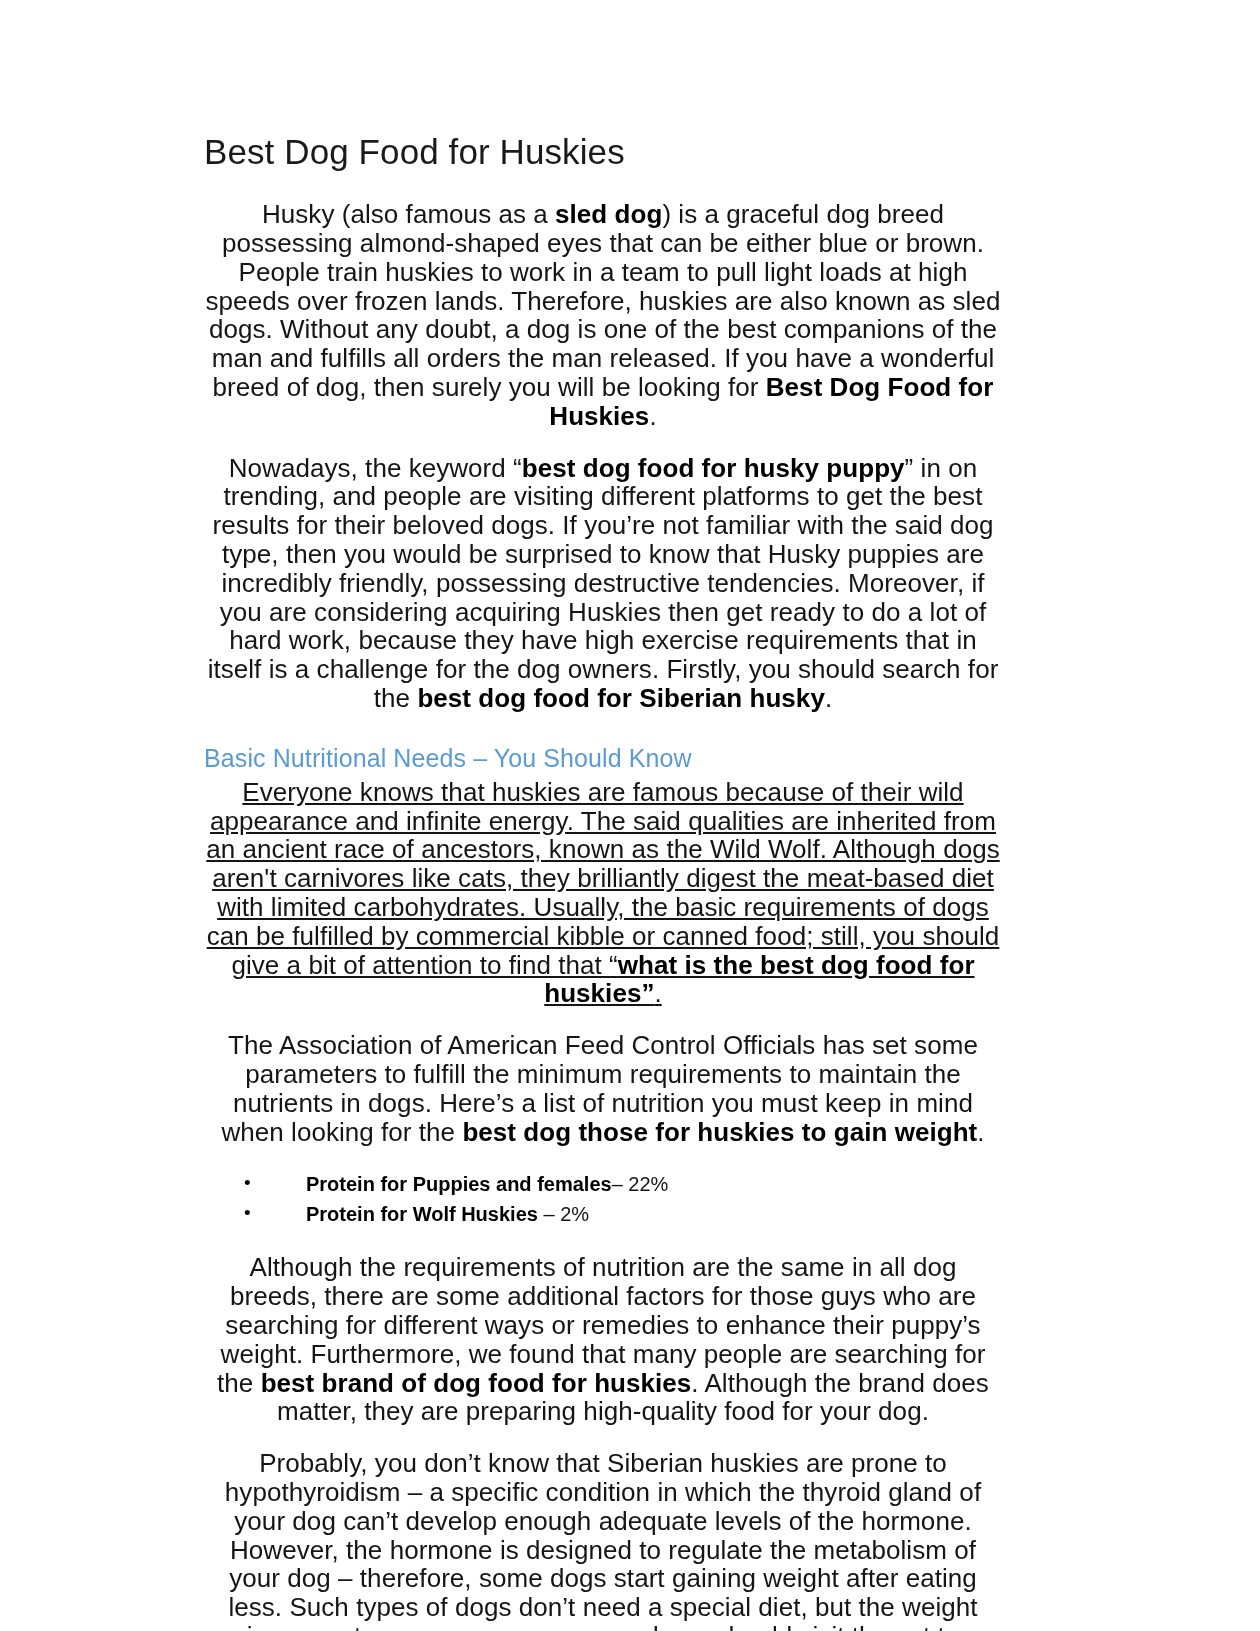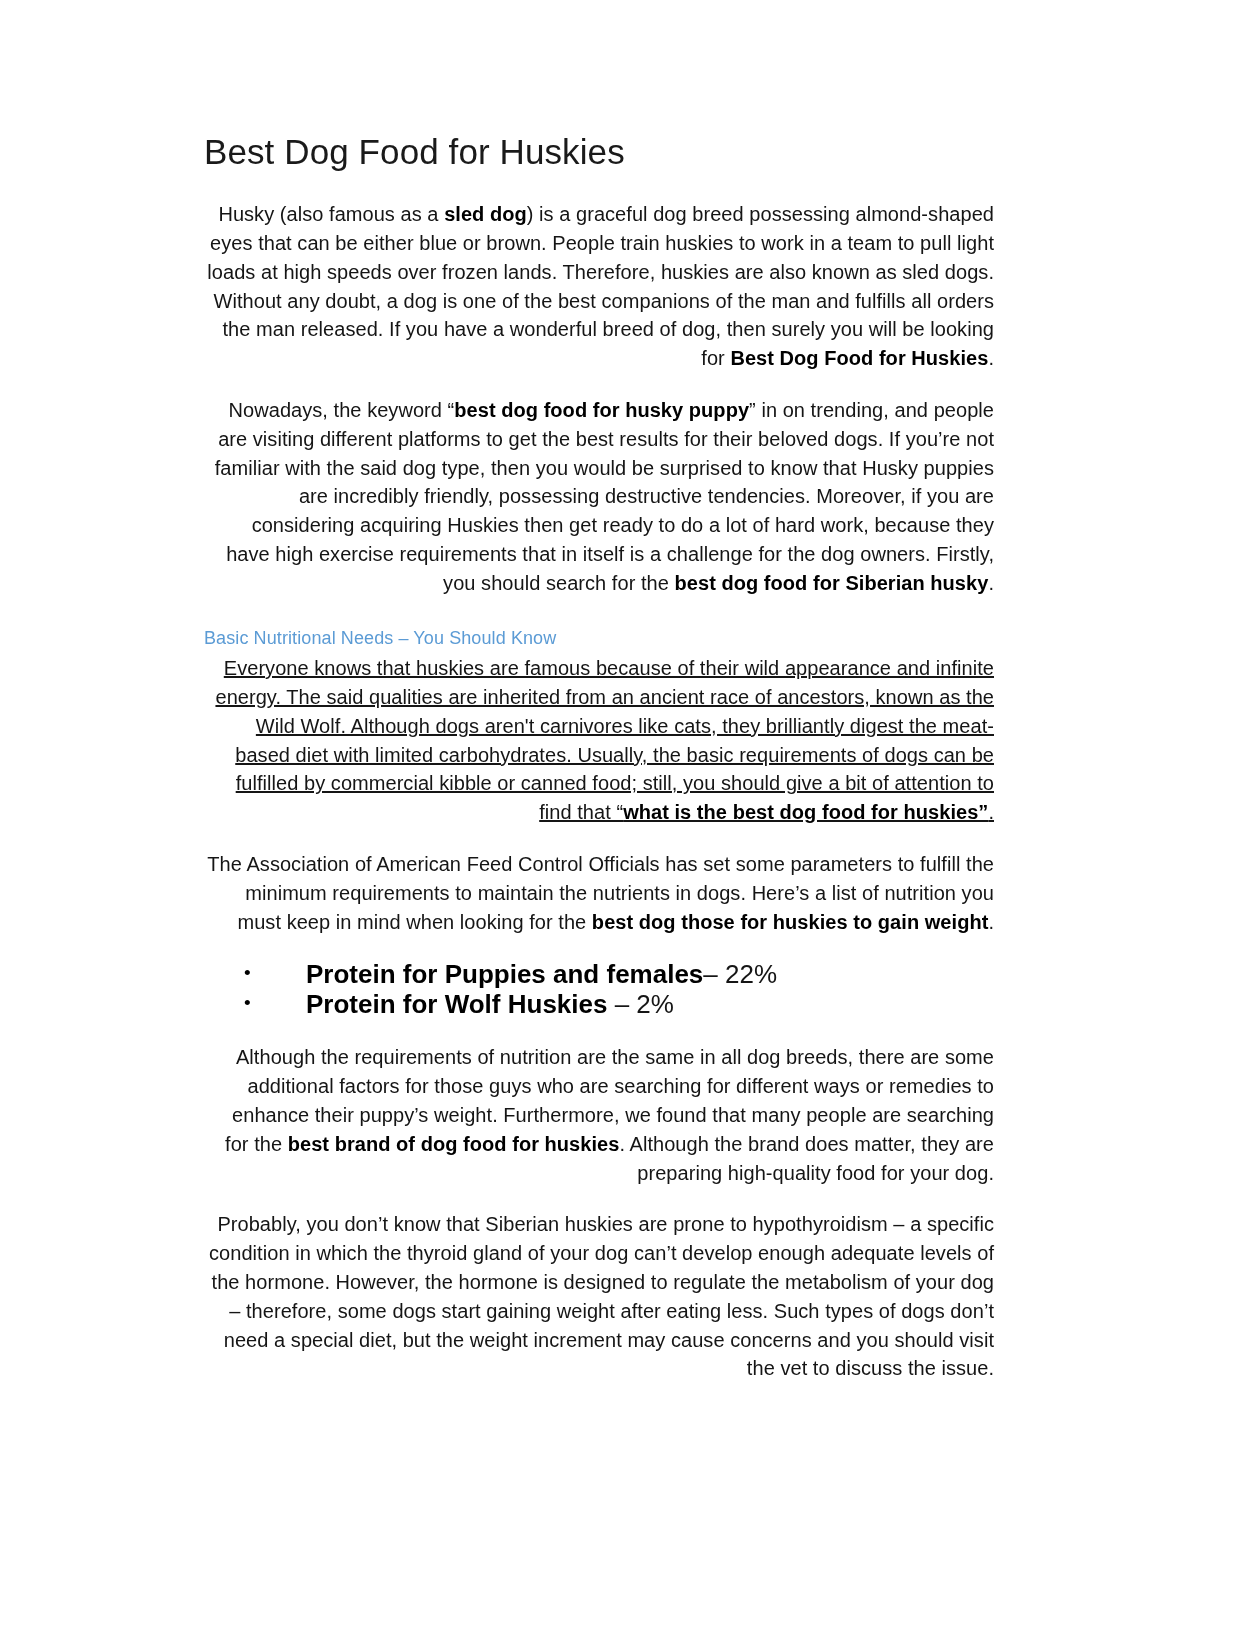--- a/index.html
+++ b/index.html
@@ -23,32 +23,32 @@
   }
   .doc-title {
     font-size: 35px;
     font-weight: 400;
     line-height: 1.15;
     color: #1a1a1a;
     margin: 0 0 28px 0;
     letter-spacing: 0.1px;
   }
   .para {
-    font-size: 20px;
+    font-size: 26px;
     line-height: 28.8px;
     color: #151515;
-    margin: 0 12px 23px 0;
-    text-align: right;
+    margin: 0 4px 23px 0;
+    text-align: center;
     letter-spacing: 0.05px;
   }
   .para:last-child {
     margin-bottom: 0;
   }
   .heading2 {
-    font-size: 18px;
+    font-size: 25px;
     font-weight: 400;
     line-height: 1.2;
     color: #5b9bd5;
     margin: 30px 0 5px 0;
     letter-spacing: 0.1px;
   }
   .heading2 + .para {
     margin-top: 0;
     text-decoration: underline;
   }
@@ -56,21 +56,21 @@
     font-weight: bold;
     color: #000000;
   }
   ul.bullets {
     margin: 22px 0 24px 0;
     padding: 0 0 0 36px;
     list-style: none;
   }
   ul.bullets li {
     position: relative;
-    font-size: 26px;
+    font-size: 20px;
     line-height: 30px;
     color: #151515;
     padding-left: 66px;
     margin: 0;
   }
   ul.bullets li::before {
     content: "\2022";
     position: absolute;
     left: 4px;
     top: -1px;

